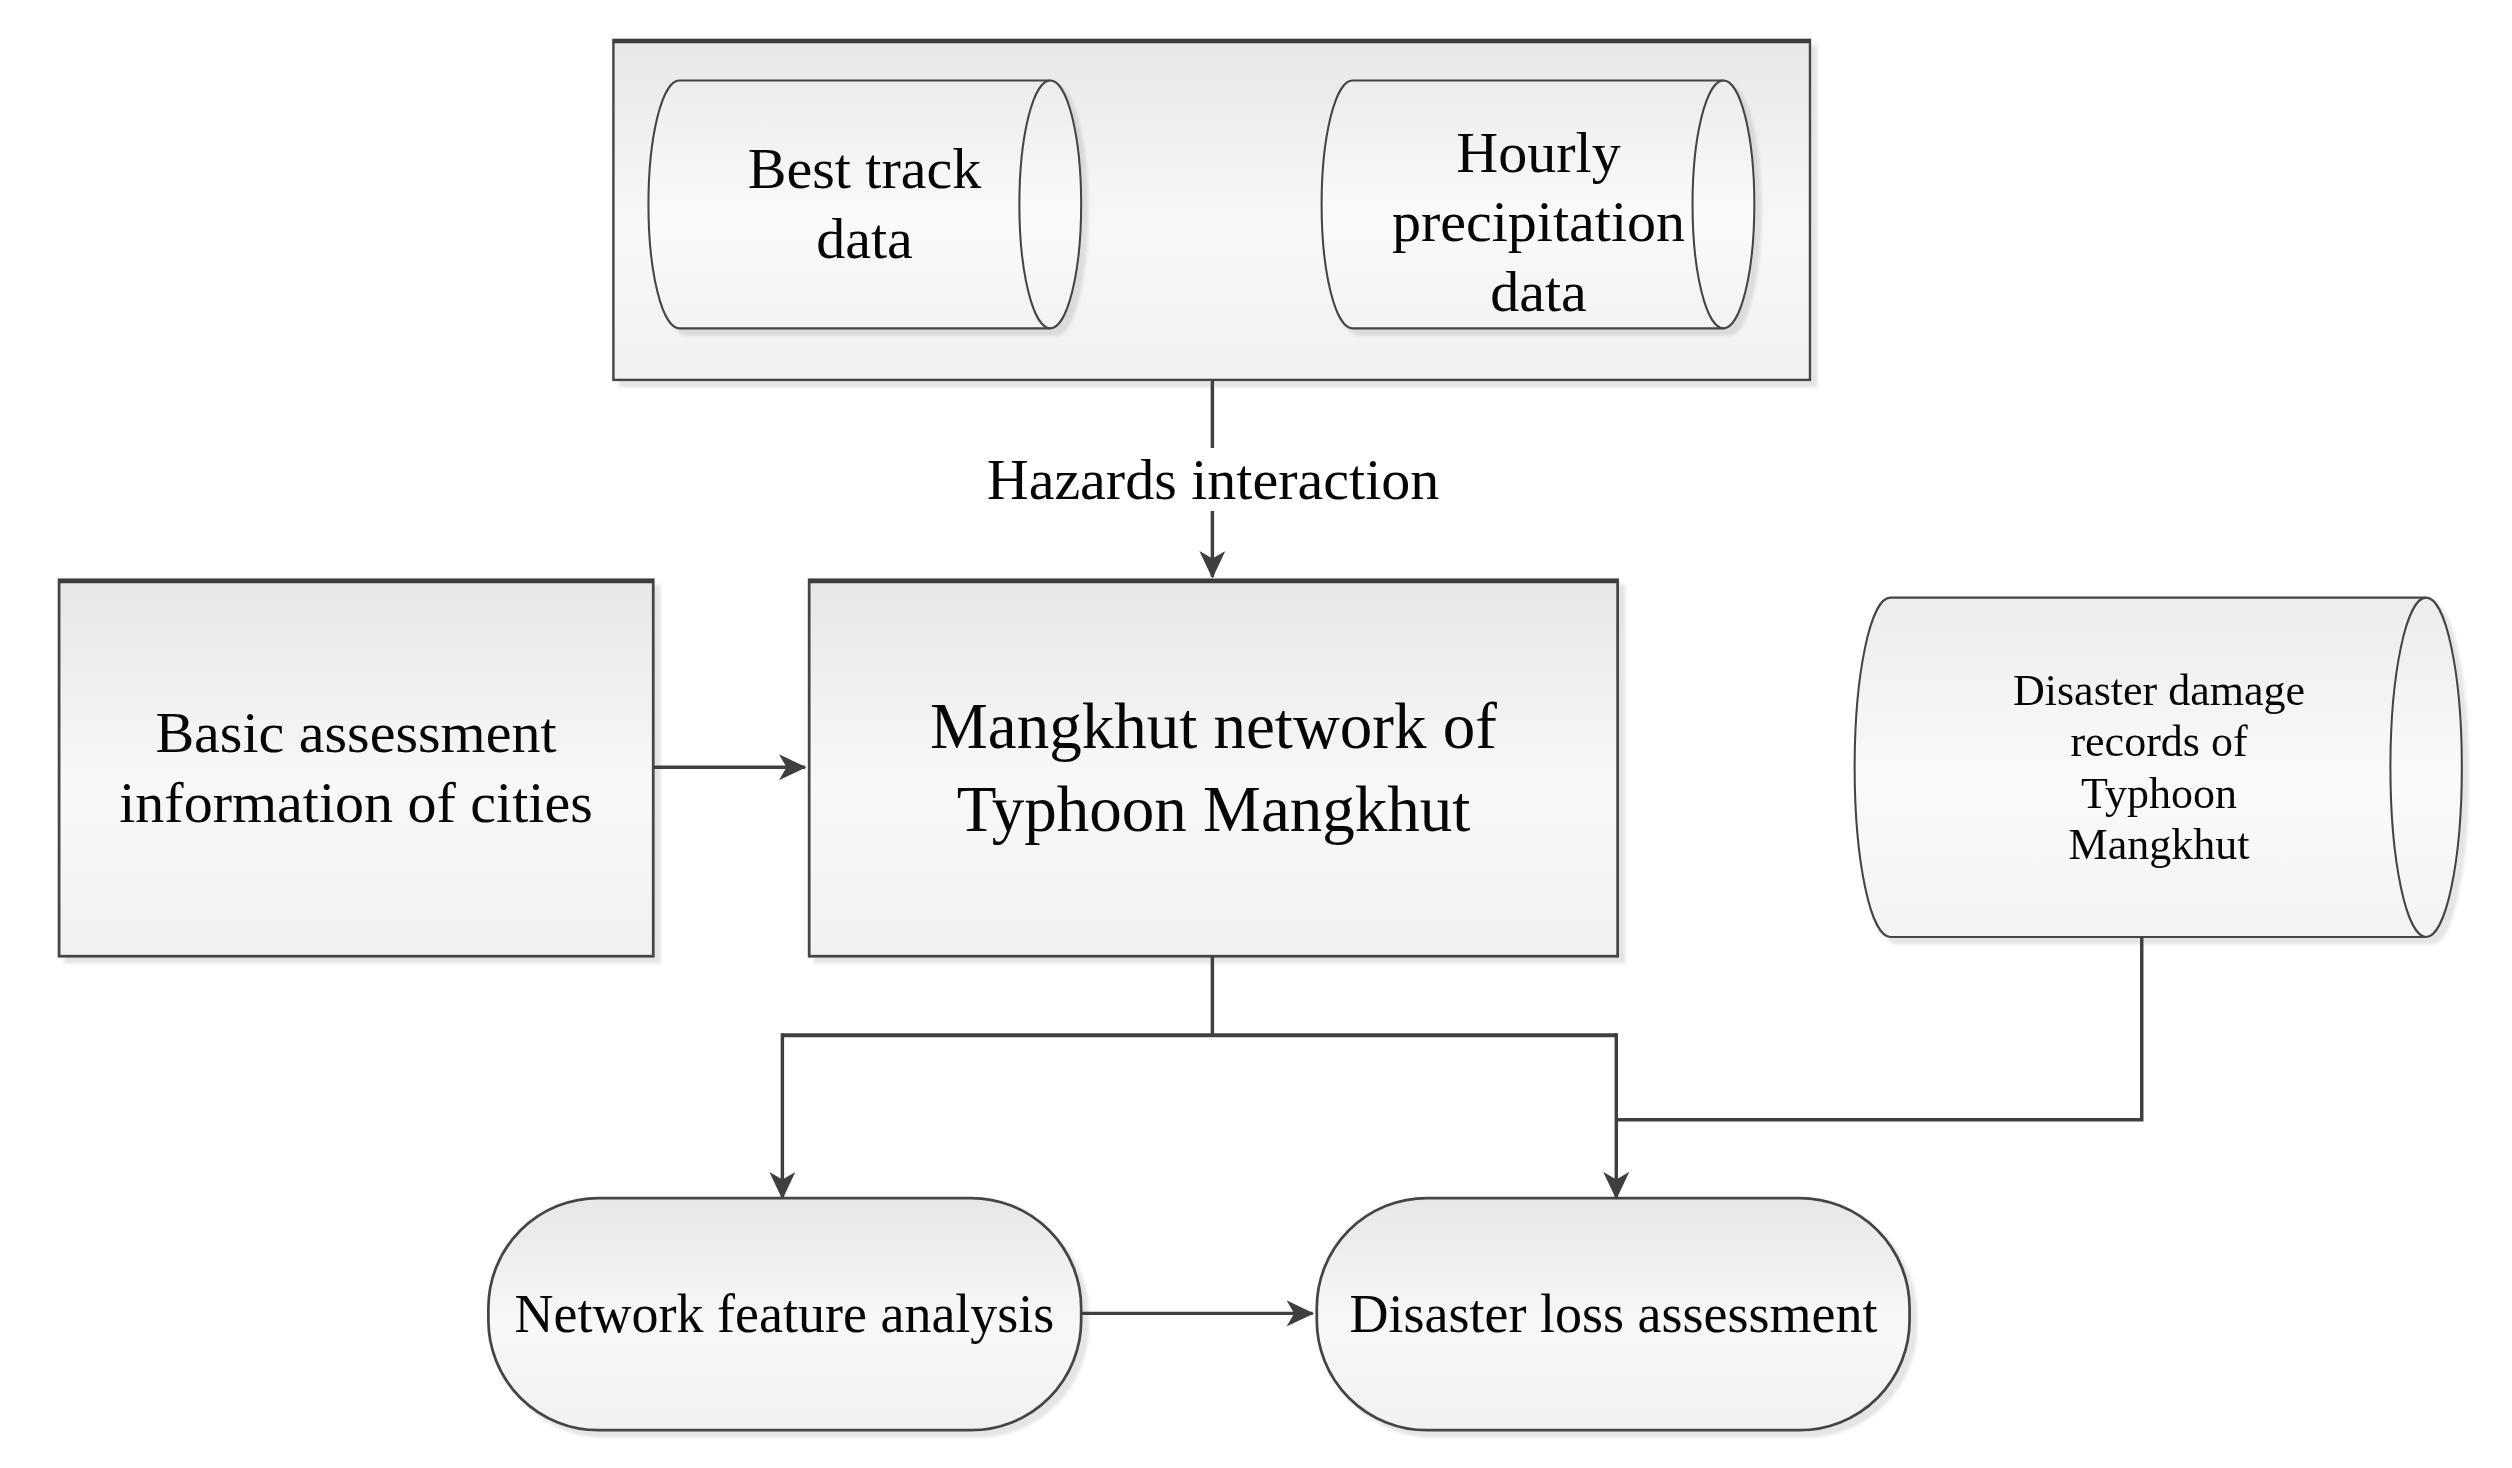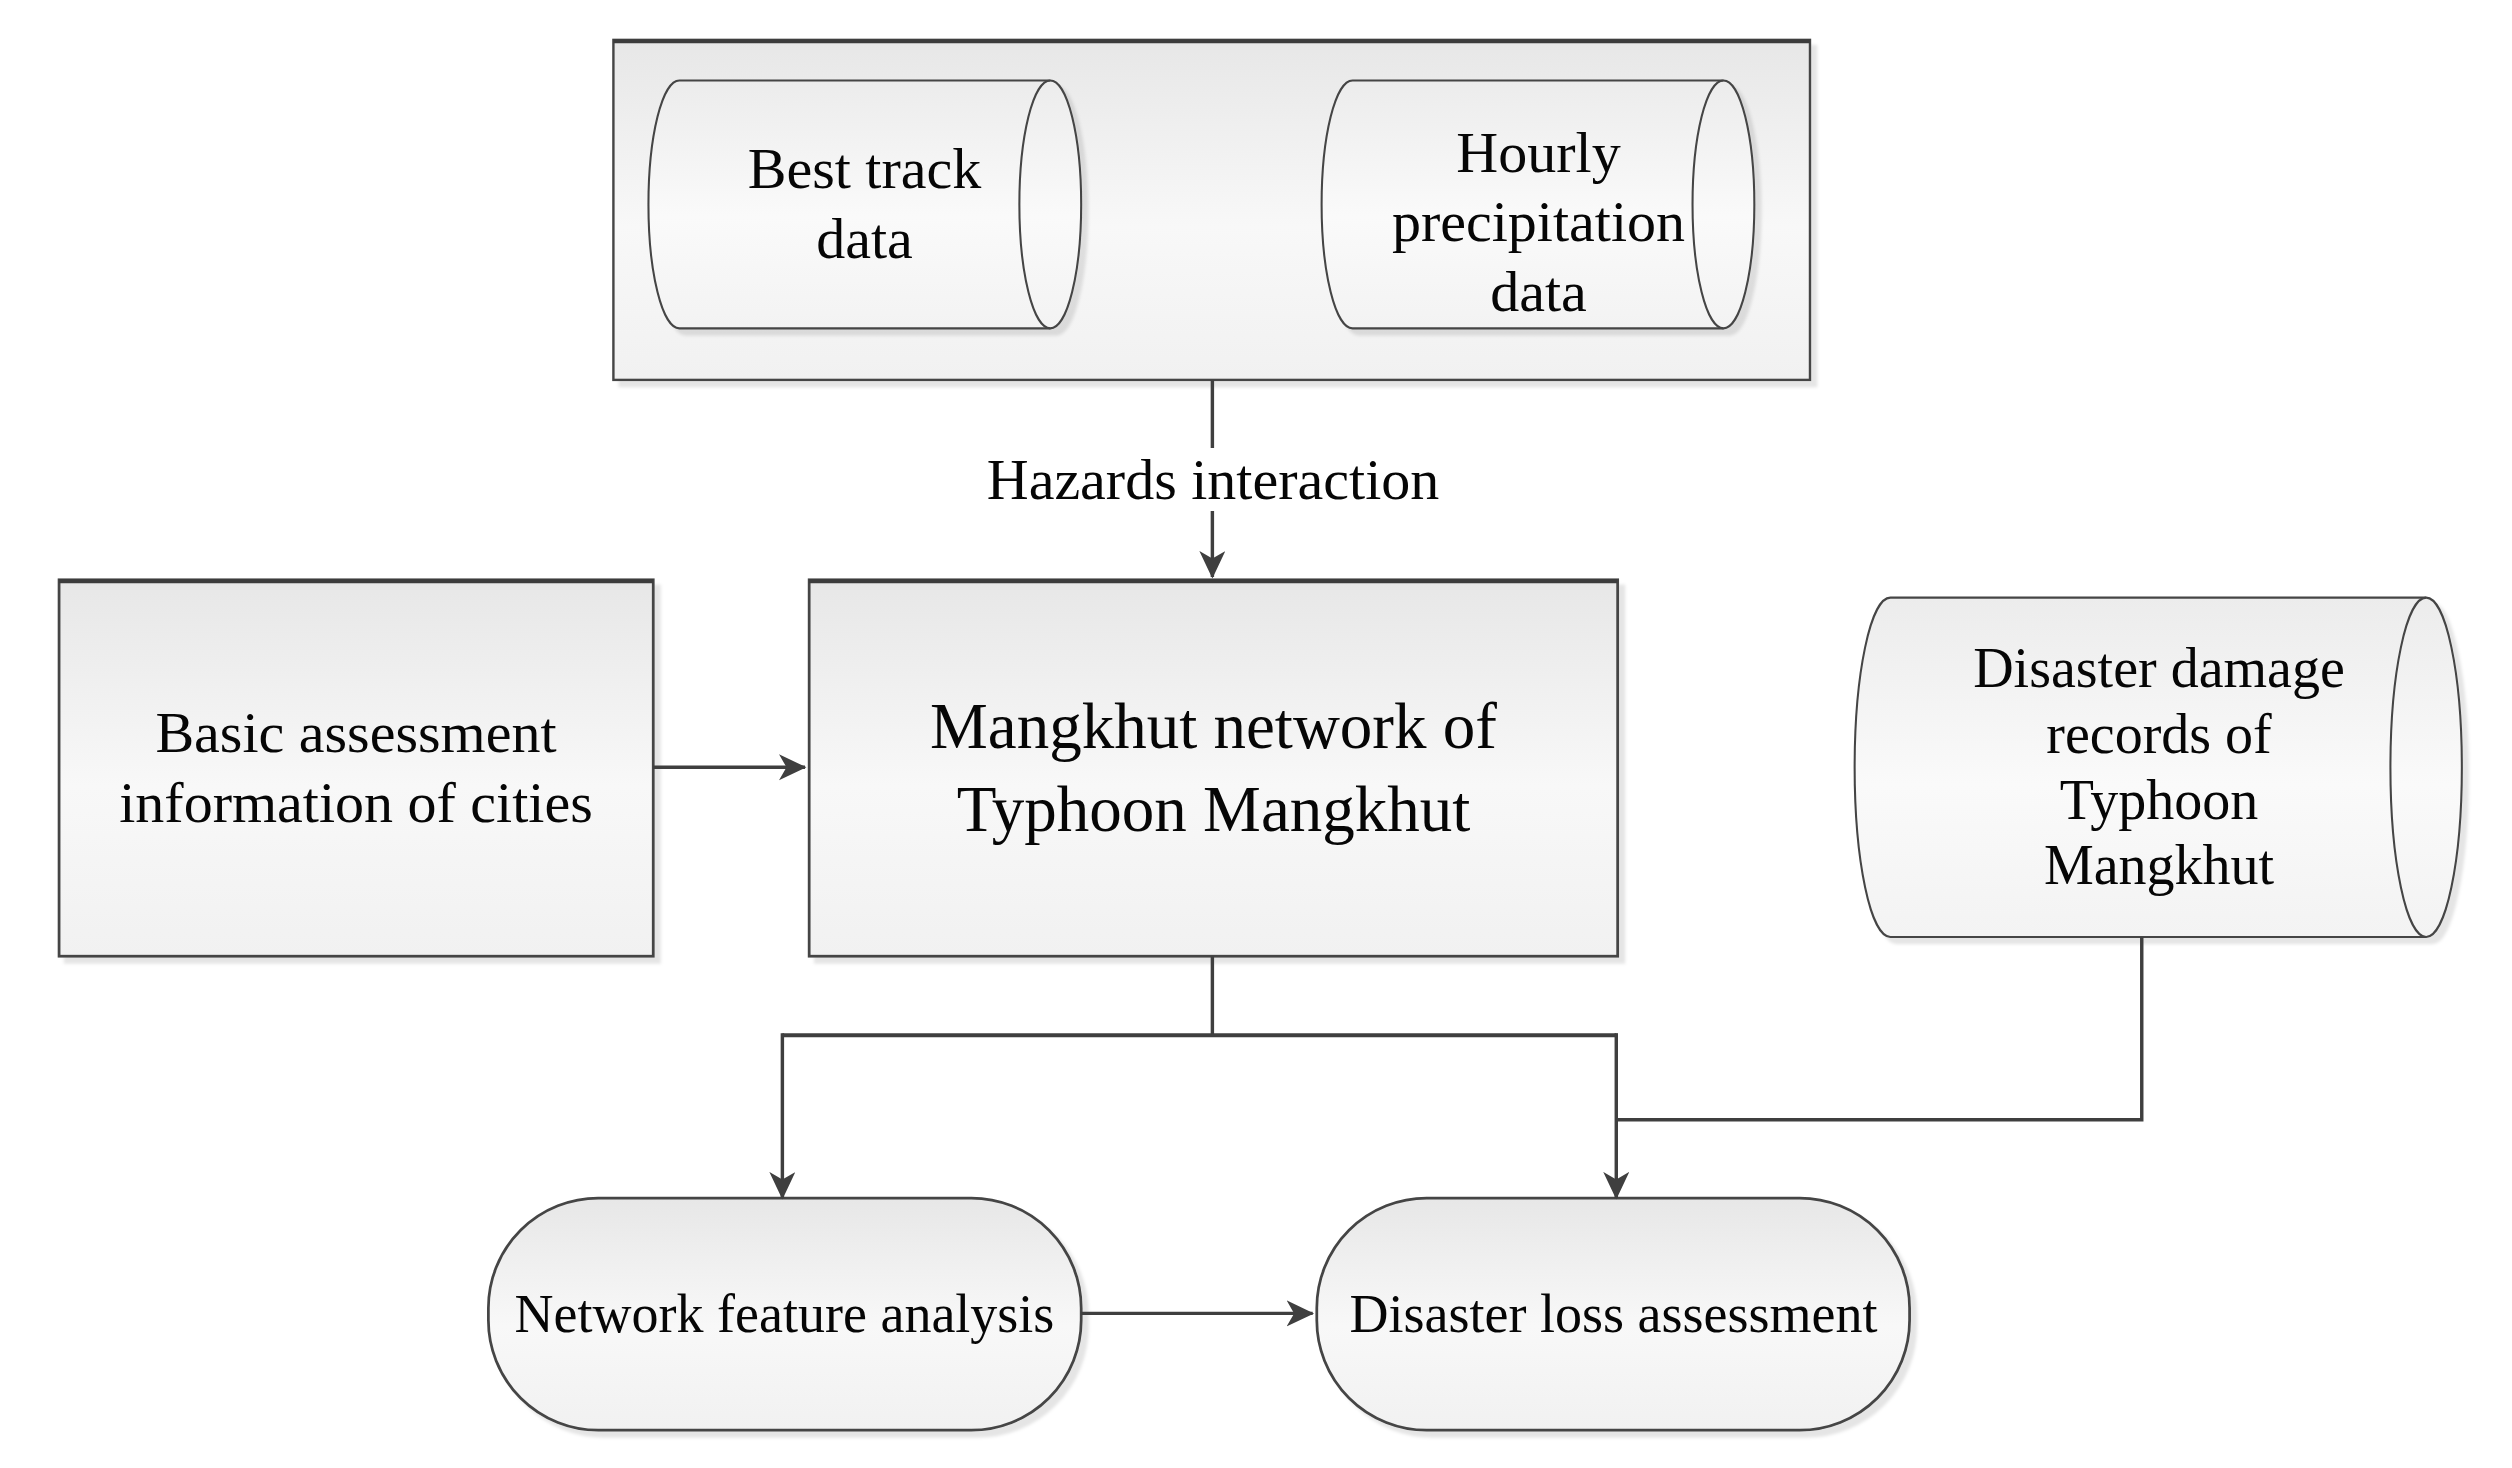--- a/index.html
+++ b/index.html
@@ -16,21 +16,21 @@
     display:flex;flex-direction:column;
     align-items:center;justify-content:center;
     text-align:center;
     color:#060606;
     pointer-events:none;
   }
   .lbl span{display:block;line-height:1.2;white-space:nowrap;}
   .f-std{font-size:58px;}
   .f-big{font-size:65px;}
   .f-big span{line-height:1.28;}
-  .f-rec{font-size:56px;}
+  .f-rec{font-size:44px;}
   .f-rec span{line-height:1.17;}
   .f-term{font-size:54px;}
   .edge-lbl{
     position:absolute;
     display:flex;align-items:center;justify-content:center;
     background:#ffffff;
     font-size:58px;color:#060606;
     text-align:center;white-space:nowrap;
   }
 </style>

